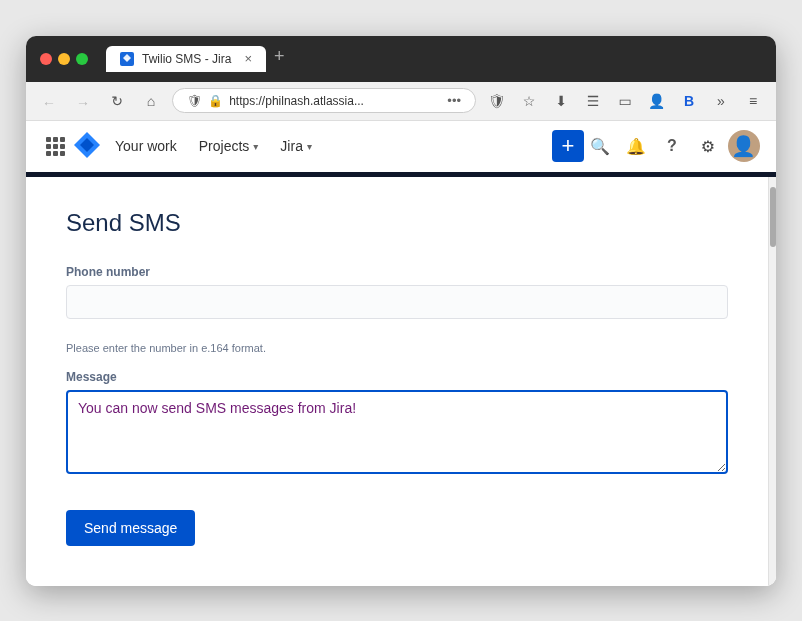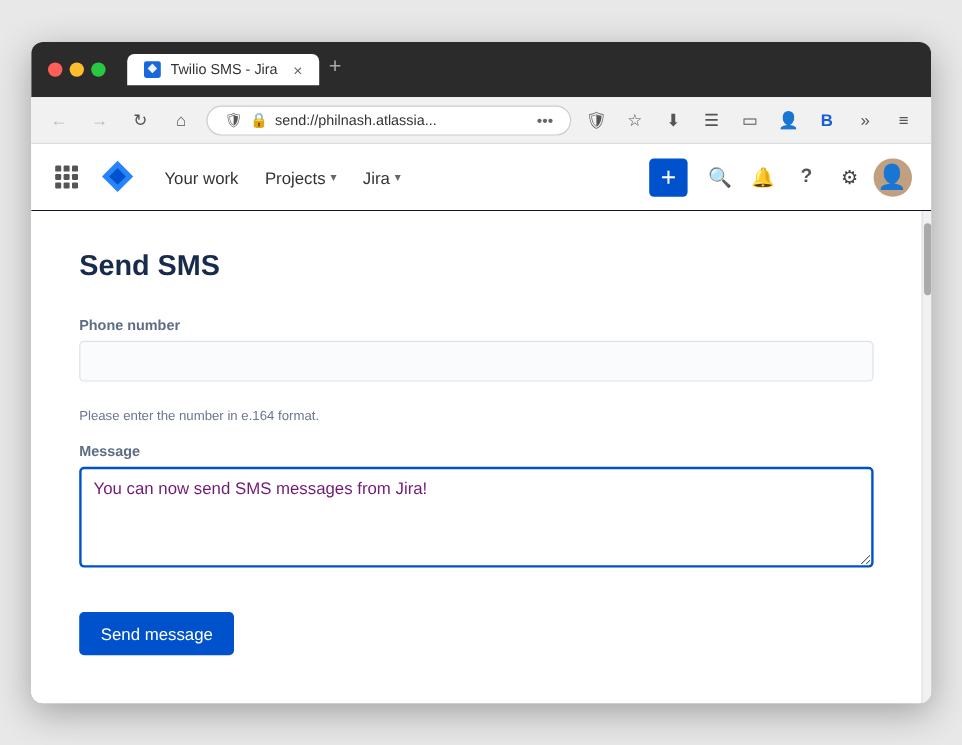--- a/index.html
+++ b/index.html
@@ -153,25 +153,25 @@
       display: flex;
       align-items: center;
       gap: 6px;
       color: #555;
       font-size: 15px;
     }
 
     
     .jira-nav {
       background: #fff;
-      border-bottom: 1px solid #0f172a;
+      border-bottom: 5px solid #0f172a;
       padding: 0 16px;
       display: flex;
       align-items: center;
-      gap: 11px;
+      gap: 0;
       height: 56px;
     }
 
     .jira-grid-icon {
       display: grid;
       grid-template-columns: repeat(3, 5px);
       gap: 2px;
       cursor: pointer;
       padding: 4px;
     }
@@ -270,21 +270,21 @@
 
     
     .page-content {
       background: #fff;
       padding: 32px 40px 40px;
       min-height: 380px;
     }
 
     .page-title {
       font-size: 24px;
-      font-weight: 700;
+      font-weight: 400;
       color: #172b4d;
       margin-bottom: 28px;
     }
 
     .form-group {
       margin-bottom: 16px;
     }
 
     .form-label {
       display: block;
@@ -385,21 +385,21 @@
   </div>
 
   <div class="address-bar">
     <button class="nav-btn disabled">←</button>
     <button class="nav-btn disabled">→</button>
     <button class="nav-btn">↻</button>
     <button class="nav-btn">⌂</button>
     <div class="url-bar">
       <span style="font-size:12px;color:#555;">🛡</span>
       <span style="font-size:12px;color:#555;">🔒</span>
-      <span class="url-text">send://philnash.atlassia...</span>
+      <span class="url-text">https://philnash.atlassia...</span>
       <span style="color:#666;font-size:13px;">•••</span>
     </div>
     <div class="address-bar-actions">
       <button class="nav-btn">🛡</button>
       <button class="nav-btn">☆</button>
       <button class="nav-btn">⬇</button>
       <button class="nav-btn">☰</button>
       <button class="nav-btn">▭</button>
       <button class="nav-btn">👤</button>
       <button class="nav-btn" style="color:#175ddc;font-weight:bold;">B</button>

